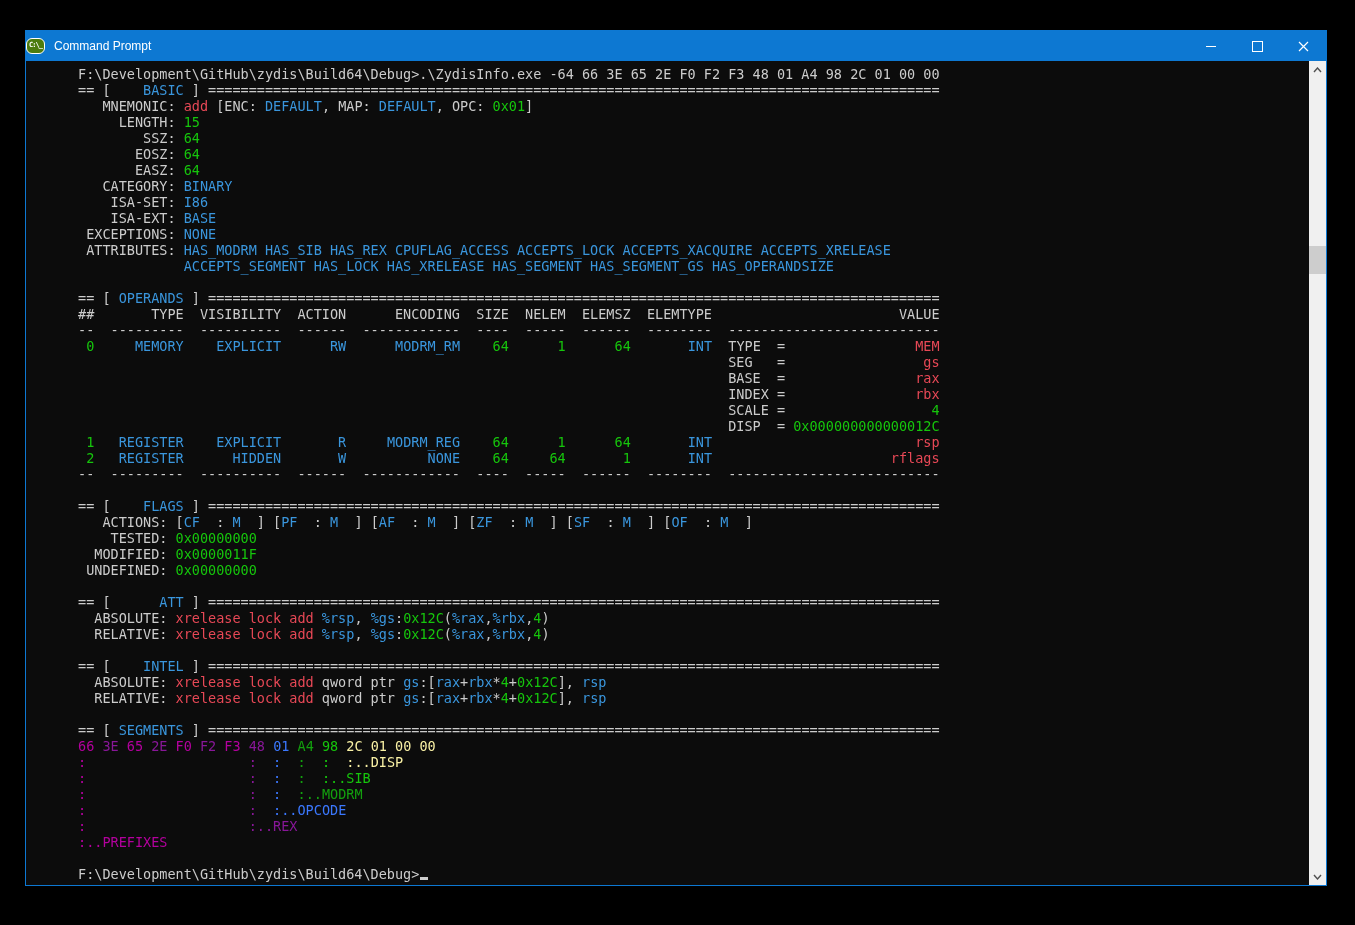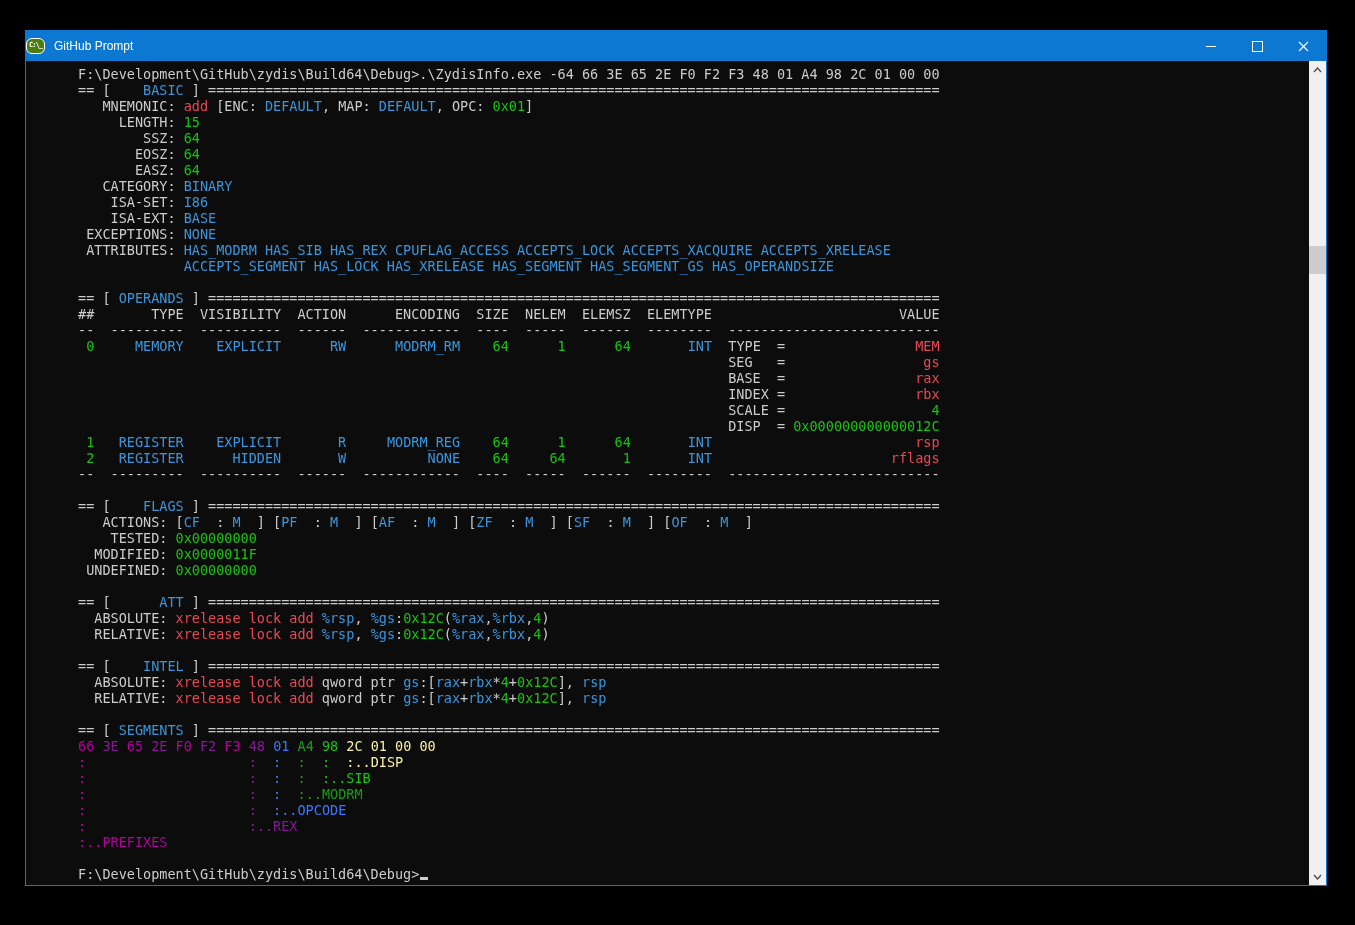--- a/index.html
+++ b/index.html
@@ -30,21 +30,21 @@
   .sb-up{top:0;}
   .sb-down{bottom:0;}
   .sb-thumb{position:absolute;left:0;top:185px;width:17px;height:28px;background:#CDCDCD;}
 </style>
 </head>
 <body>
 
 <div class="window" style="border-color: rgb(13, 120, 210); background: rgb(12, 12, 12);">
   <div class="titlebar" style="background: rgb(13, 120, 210);">
     <div class="win-icon">C:\_</div>
-    <div class="win-title">GitHub Prompt</div>
+    <div class="win-title">Command Prompt</div>
     <div class="controls">
       <div class="ctrl">
         <span class="min-glyph"></span>
       </div>
       <div class="ctrl">
         <span class="max-glyph"></span>
       </div>
       <div class="ctrl">
         <svg width="11" height="11" viewBox="0 0 11 11">
           <path d="M1 1 L10 10 M10 1 L1 10" stroke="#ffffff" stroke-width="1.2" fill="none"></path>

